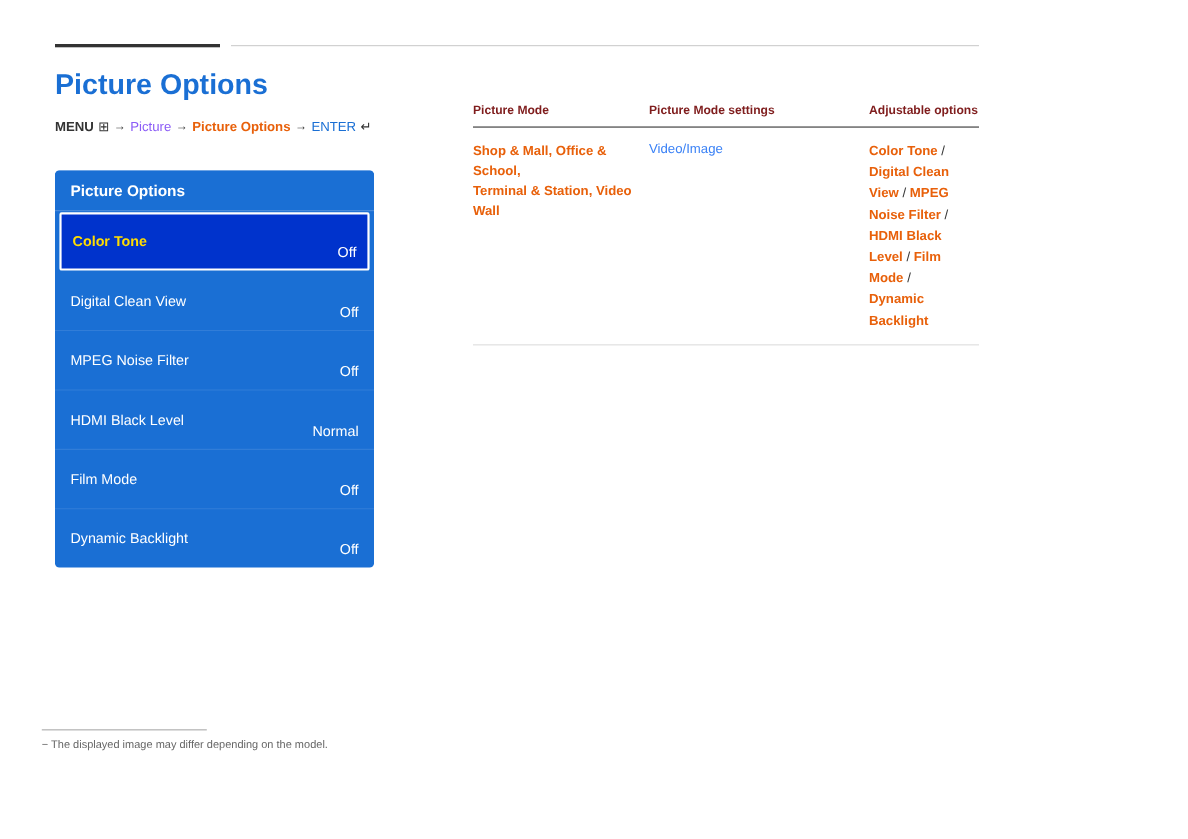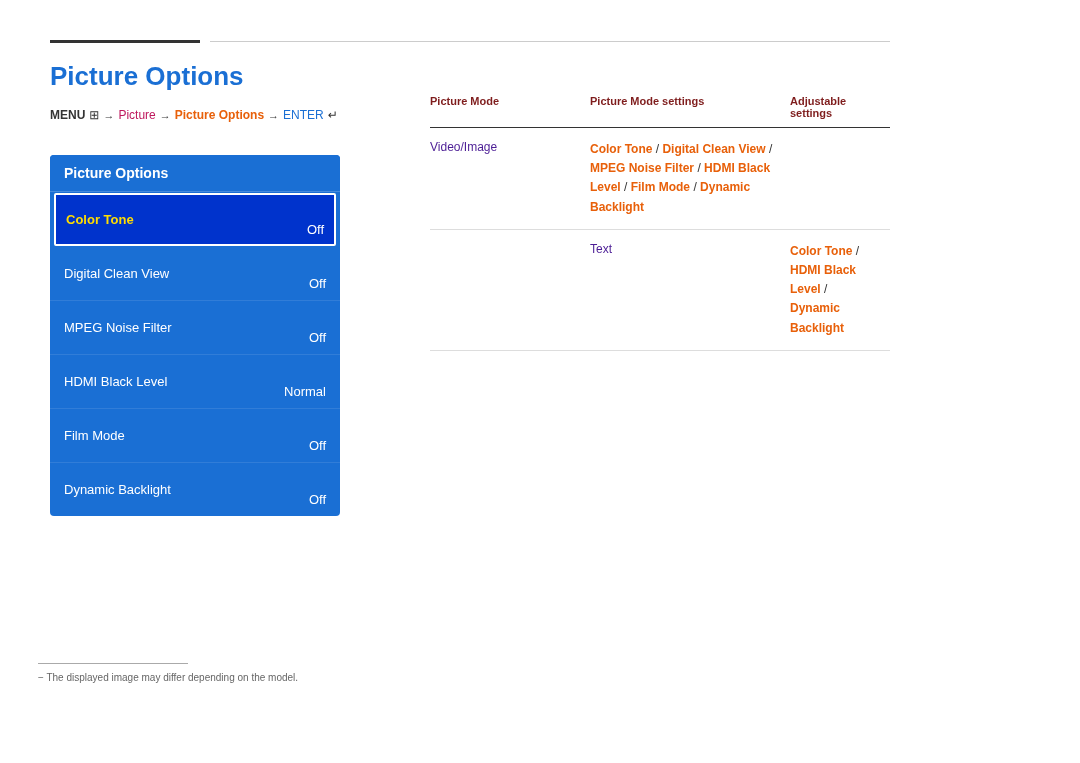--- a/index.html
+++ b/index.html
@@ -56,21 +56,21 @@
     }
     .breadcrumb-menu {
       font-weight: bold;
       color: #333;
     }
     .breadcrumb-arrow {
       color: #333;
       font-size: 11px;
     }
     .breadcrumb-link {
-      color: #be185d;
+      color: #8b5cf6;
     }
     .breadcrumb-active {
       color: #e8600a;
       font-weight: bold;
     }
     .breadcrumb-enter {
       color: #1a6fd4;
     }
 
     
@@ -187,21 +187,21 @@
     }
 
     .cell-picture-mode {
       color: #e8600a;
       font-weight: bold;
       font-size: 12px;
       line-height: 1.5;
     }
 
     .cell-settings {
-      color: #4c1d95;
+      color: #3b82f6;
       font-size: 12px;
     }
 
     .cell-adjustable {
       font-size: 12px;
       line-height: 1.6;
       color: #333;
     }
 
     .cell-adjustable .highlight {
@@ -276,52 +276,42 @@
   <div class="bottom-note">
     <div class="bottom-note-divider"></div>
     <div class="bottom-note-text">−  The displayed image may differ depending on the model.</div>
   </div>
 
   <div class="right-table">
 
     <div class="table-header">
       <div class="table-header-cell">Picture Mode</div>
       <div class="table-header-cell">Picture Mode settings</div>
-      <div class="table-header-cell">Adjustable settings</div>
+      <div class="table-header-cell">Adjustable options</div>
     </div>
 
     <div class="table-row">
       <div class="table-cell">
+        <span class="cell-picture-mode">Shop &amp; Mall, Office &amp; School,<br>Terminal &amp; Station, Video Wall</span>
+      </div>
+      <div class="table-cell">
         <span class="cell-settings">Video/Image</span>
       </div>
       <div class="table-cell cell-adjustable">
         <span class="highlight">Color Tone</span>
         <span class="normal"> / </span>
         <span class="highlight">Digital Clean View</span>
         <span class="normal"> / </span>
         <span class="highlight">MPEG Noise Filter</span>
         <span class="normal"> / </span>
         <span class="highlight">HDMI Black Level</span>
         <span class="normal"> / </span>
         <span class="highlight">Film Mode</span>
         <span class="normal"> / </span>
         <span class="highlight">Dynamic Backlight</span>
       </div>
     </div>
 
-    <div class="table-row">
-      <div class="table-cell"></div>
-      <div class="table-cell">
-        <span class="cell-settings">Text</span>
-      </div>
-      <div class="table-cell cell-adjustable">
-        <span class="highlight">Color Tone</span>
-        <span class="normal"> / </span>
-        <span class="highlight">HDMI Black Level</span>
-        <span class="normal"> / </span>
-        <span class="highlight">Dynamic Backlight</span>
-      </div>
-    </div>
 
 
   </div>
 
 </div>
 
 </body></html>

